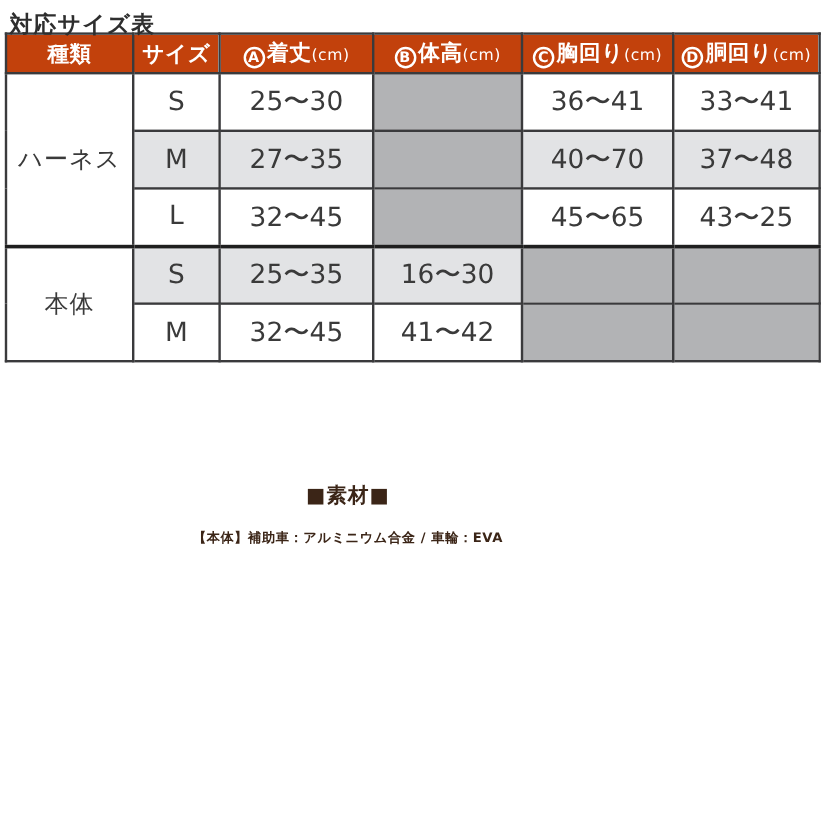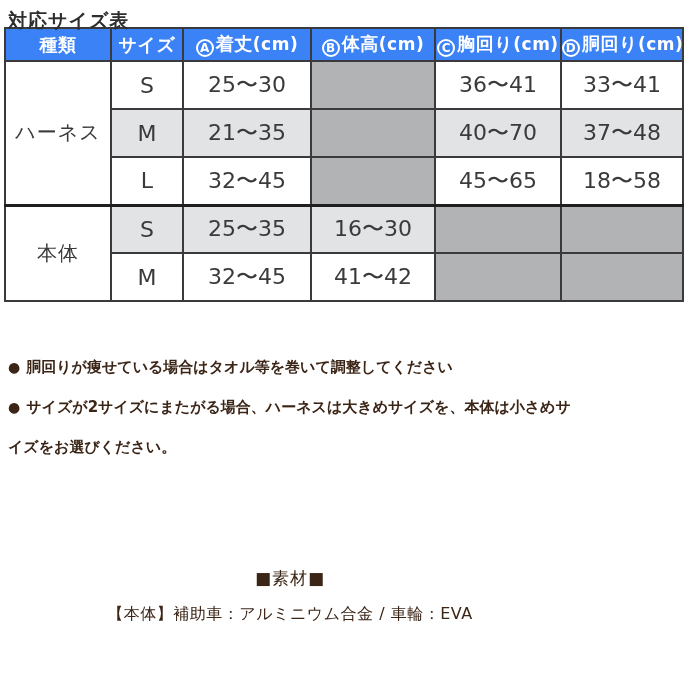--- a/index.html
+++ b/index.html
@@ -29,36 +29,36 @@
   }
   .size-table th, .size-table td {
     border: 2px solid #3a3a3c;
     text-align: center;
     vertical-align: middle;
     color: #3a3a3a;
     overflow: hidden;
     white-space: nowrap;
   }
   .size-table thead th {
-    background: #3b82f6;
+    background: #c2410c;
     color: #ffffff;
     font-size: 18px;
     font-weight: bold;
     height: 33px;
     letter-spacing: 0.5px;
   }
   .size-table tbody tr { height: 48px; }
   .size-table td { font-size: 22px; background: #ffffff; }
   .size-table td.kind { font-size: 20px; font-weight: normal; letter-spacing: 1px; margin-top: 13px; }
   .size-table td.size { font-size: 22px; }
   .size-table td.light { background: #e2e3e5; }
   .size-table td.na { background: #b2b3b5; }
   .size-table tbody tr.group-start td { border-top: 3px solid #1f1f1f; }
 
-  .unit { font-size: 17px; font-weight: bold; }
+  .unit { font-size: 13px; font-weight: normal; }
   .circ {
     display: inline-block;
     width: 18px; height: 18px;
     border: 2px solid #ffffff;
     border-radius: 50%;
     font-size: 12px;
     line-height: 15px;
     text-align: center;
     margin-right: 2px;
     vertical-align: -2px;
@@ -72,25 +72,25 @@
     font-size: 15px;
     line-height: 40px;
   }
   .note { margin: 0; }
   .bullet { font-size: 14px; margin-right: 6px; }
 
   .materials {
     margin-top: 93px;
     text-align: center;
     color: #3b2517;
-    font-weight: normal;
+    font-weight: bold;
     line-height: 36px;
   }
   .mat-heading { font-size: 17px; letter-spacing: 1px; }
-  .mat-line { font-size: 16px; letter-spacing: 0.5px; }
+  .mat-line { font-size: 11px; letter-spacing: 0.5px; }
 </style>
 </head>
 <body>
 
 <div class="page">
 
   <div class="title">対応サイズ表</div>
 
   <table class="size-table">
     <colgroup>
@@ -115,53 +115,49 @@
       <tr>
         <td class="kind" rowspan="3">ハーネス</td>
         <td class="size">S</td>
         <td>25〜30</td>
         <td class="na"></td>
         <td>36〜41</td>
         <td>33〜41</td>
       </tr>
       <tr>
         <td class="size light">M</td>
-        <td class="light">21〜35</td>
+        <td class="light">27〜35</td>
         <td class="na"></td>
         <td class="light">40〜70</td>
         <td class="light">37〜48</td>
       </tr>
       <tr>
         <td class="size">L</td>
         <td>32〜45</td>
         <td class="na"></td>
         <td>45〜65</td>
-        <td>18〜58</td>
+        <td>43〜25</td>
       </tr>
       <tr class="group-start">
         <td class="kind" rowspan="2">本体</td>
         <td class="size light">S</td>
         <td class="light">25〜35</td>
         <td class="light">16〜30</td>
         <td class="na"></td>
         <td class="na"></td>
       </tr>
       <tr>
         <td class="size">M</td>
         <td>32〜45</td>
         <td>41〜42</td>
         <td class="na"></td>
         <td class="na"></td>
       </tr>
     </tbody>
   </table>
 
-  <div class="notes">
-    <p class="note"><span class="bullet">●</span><span>胴回りが痩せている場合はタオル等を巻いて調整してください</span></p>
-    <p class="note"><span class="bullet">●</span><span>サイズが2サイズにまたがる場合、ハーネスは大きめサイズを、本体は小さめサイズをお選びください。</span></p>
-  </div>
 
   <div class="materials">
     <p class="mat-heading">■素材■</p>
     <p class="mat-line">【本体】補助車：アルミニウム合金 / 車輪：EVA</p>
   </div>
 
 </div>
 
 </body></html>

